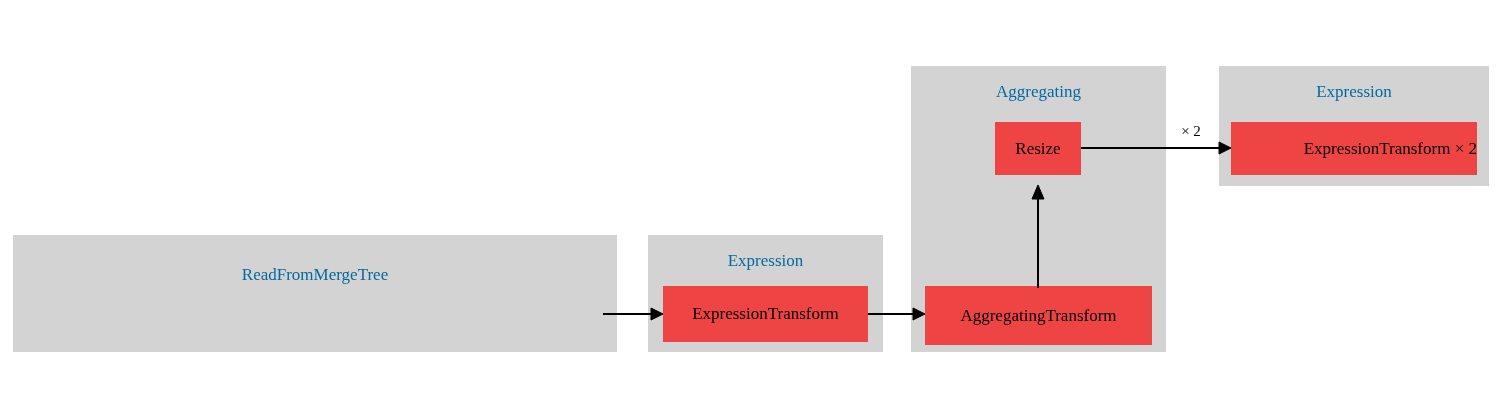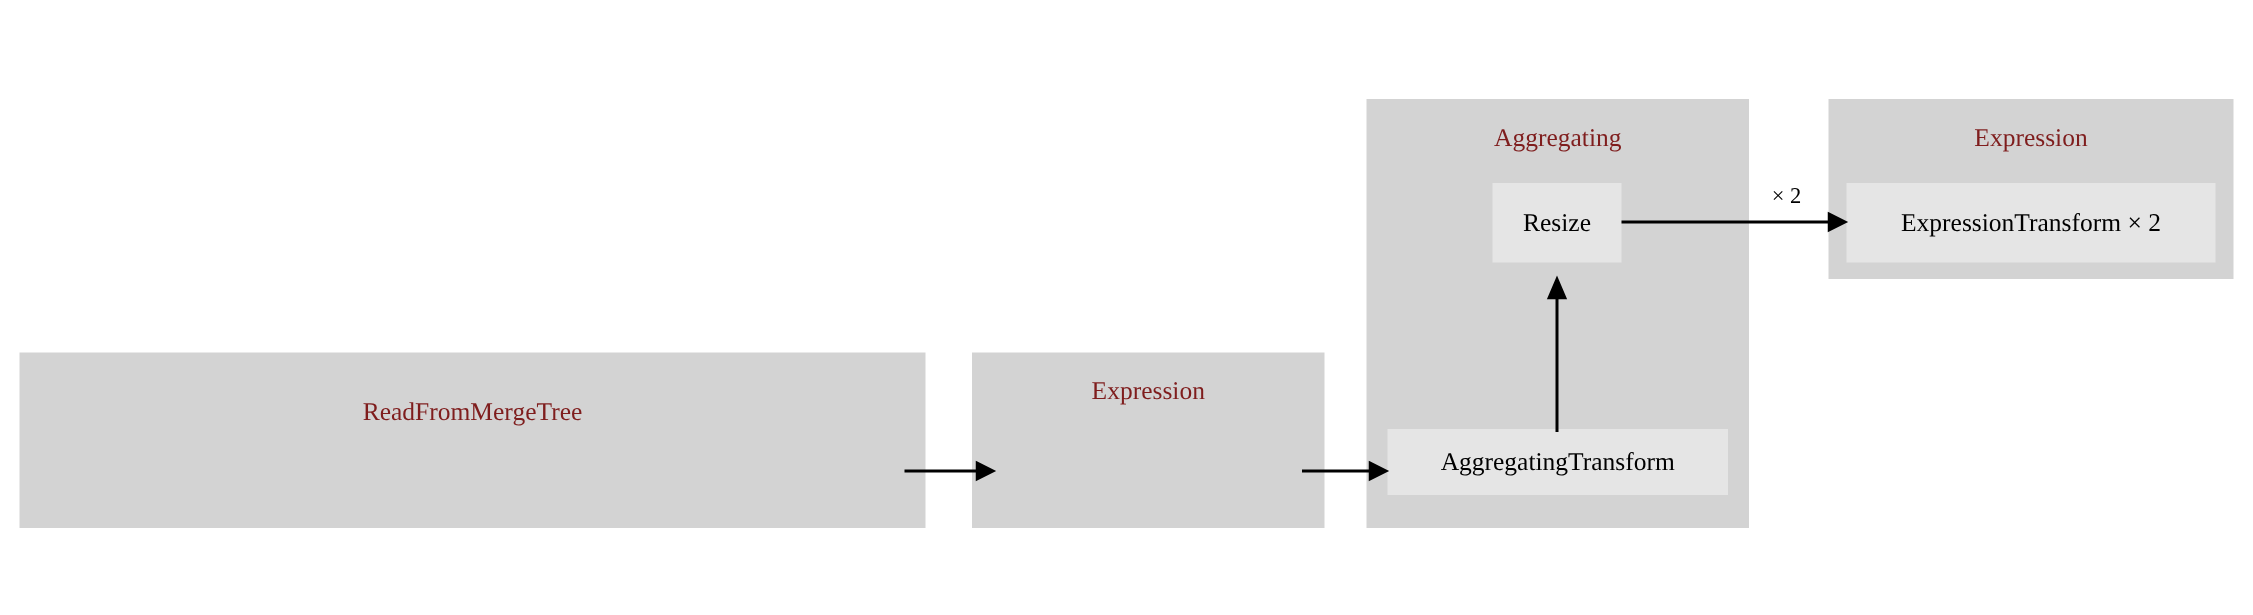--- a/index.html
+++ b/index.html
@@ -23,26 +23,26 @@
     background: #d3d3d3;
     box-sizing: border-box;
   }
   .cluster-label {
     position: absolute;
     left: 0;
     right: 0;
     text-align: center;
     font-size: 17px;
     line-height: 1;
-    color: #7f1d1d;
+    color: #0369a1;
     white-space: nowrap;
   }
   .node {
     position: absolute;
-    background: #e5e5e5;
+    background: #ef4444;
     box-sizing: border-box;
     display: flex;
     align-items: center;
     justify-content: center;
     font-size: 17px;
     color: #000000;
     white-space: nowrap;
   }
   .edge {
     position: absolute;
@@ -71,35 +71,38 @@
 
 <div id="canvas">
 
   <div class="cluster" style="left:13px; top:235px; width:604px; height:117px;">
     <div class="cluster-label" style="top:31px;">ReadFromMergeTree</div>
   </div>
 
   <div class="cluster" style="left:648px; top:235px; width:235px; height:117px;">
     <div class="cluster-label" style="top:17px;">Expression</div>
   </div>
+  <div class="node" style="left:663px; top:286px; width:205px; height:56px;">
+    <span>ExpressionTransform</span>
+  </div>
 
   <div class="cluster" style="left:911px; top:66px; width:255px; height:286px;">
     <div class="cluster-label" style="top:17px;">Aggregating</div>
   </div>
   <div class="node" style="left:995px; top:122px; width:86px; height:53px;">
     <span>Resize</span>
   </div>
-  <div class="node" style="left:925px; top:286px; width:227px; height:44px;text-align:center;">
+  <div class="node" style="left:925px; top:286px; width:227px; height:59px;text-align:center;">
     <span>AggregatingTransform</span>
   </div>
 
   <div class="cluster" style="left:1219px; top:66px; width:270px; height:120px;">
     <div class="cluster-label" style="top:17px;">Expression</div>
   </div>
-  <div class="node" style="left:1231px; top:122px; width:246px; height:53px;">
+  <div class="node" style="left:1231px; top:122px; width:246px; height:53px;justify-content:flex-end;">
     <span>ExpressionTransform × 2</span>
   </div>
 
   <svg class="edge" style="left:603px; top:304px;" width="62" height="20">
     <line x1="0" y1="10" x2="48" y2="10"></line>
     <polygon points="48,4 60,10 48,16"></polygon>
   </svg>
 
   <svg class="edge" style="left:868px; top:304px;" width="59" height="20">
     <line x1="0" y1="10" x2="45" y2="10"></line>

